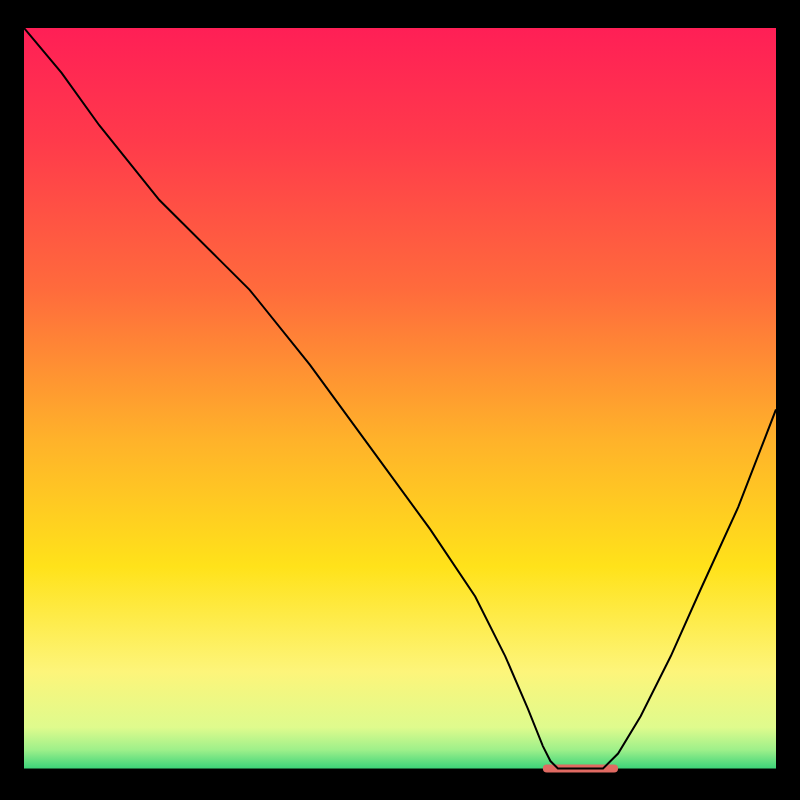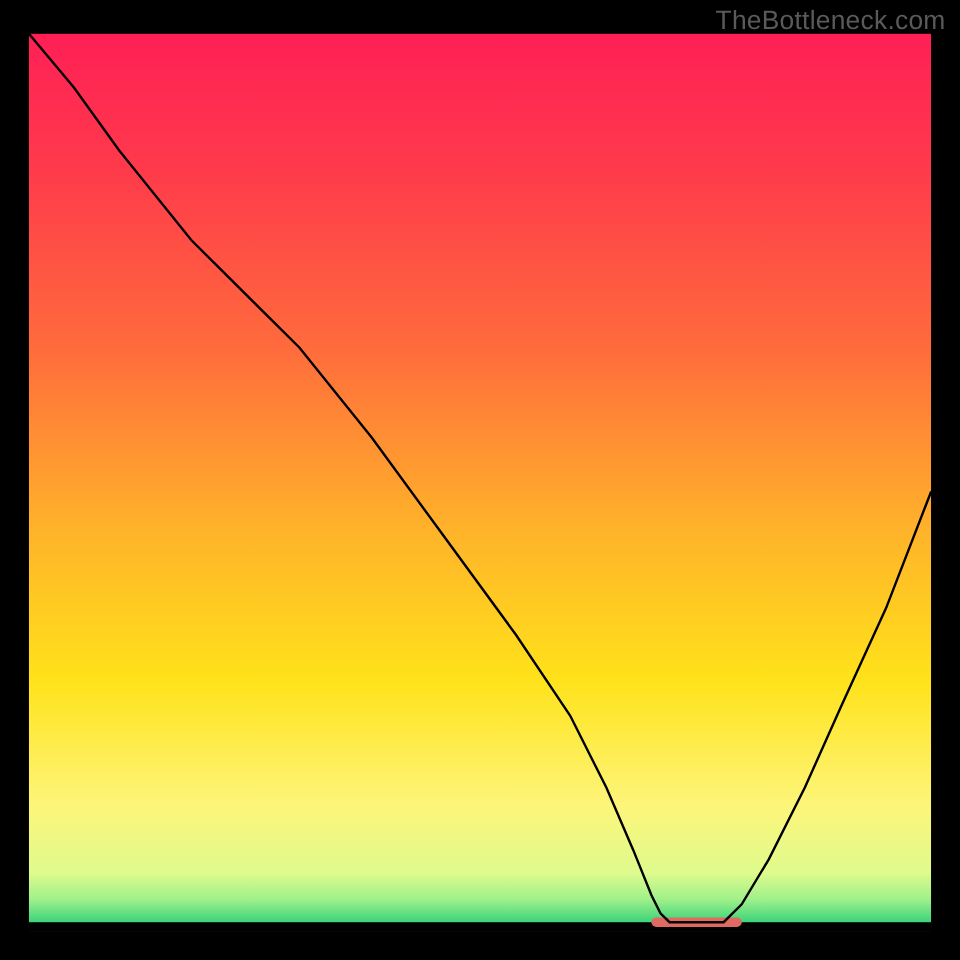--- a/index.html
+++ b/index.html
@@ -39,21 +39,20 @@
     inset: 0;
     width: 100%;
     height: 100%;
     display: block;
   }
 </style>
 </head>
 <body>
 
 <div class="outer">
-  <div class="watermark">TheBottleneck.com</div>
   <div class="plot-frame">
     <svg class="plot" viewBox="0 0 752 748" preserveAspectRatio="none">
       <defs>
         <linearGradient id="bg-grad" x1="0" y1="0" x2="0" y2="1">
             <stop offset="0.00%" stop-color="#ff1f56"></stop>
             <stop offset="15.00%" stop-color="#ff3a4b"></stop>
             <stop offset="35.00%" stop-color="#ff6b3c"></stop>
             <stop offset="55.00%" stop-color="#ffb22a"></stop>
             <stop offset="72.00%" stop-color="#ffe21a"></stop>
             <stop offset="86.00%" stop-color="#fdf57a"></stop>

